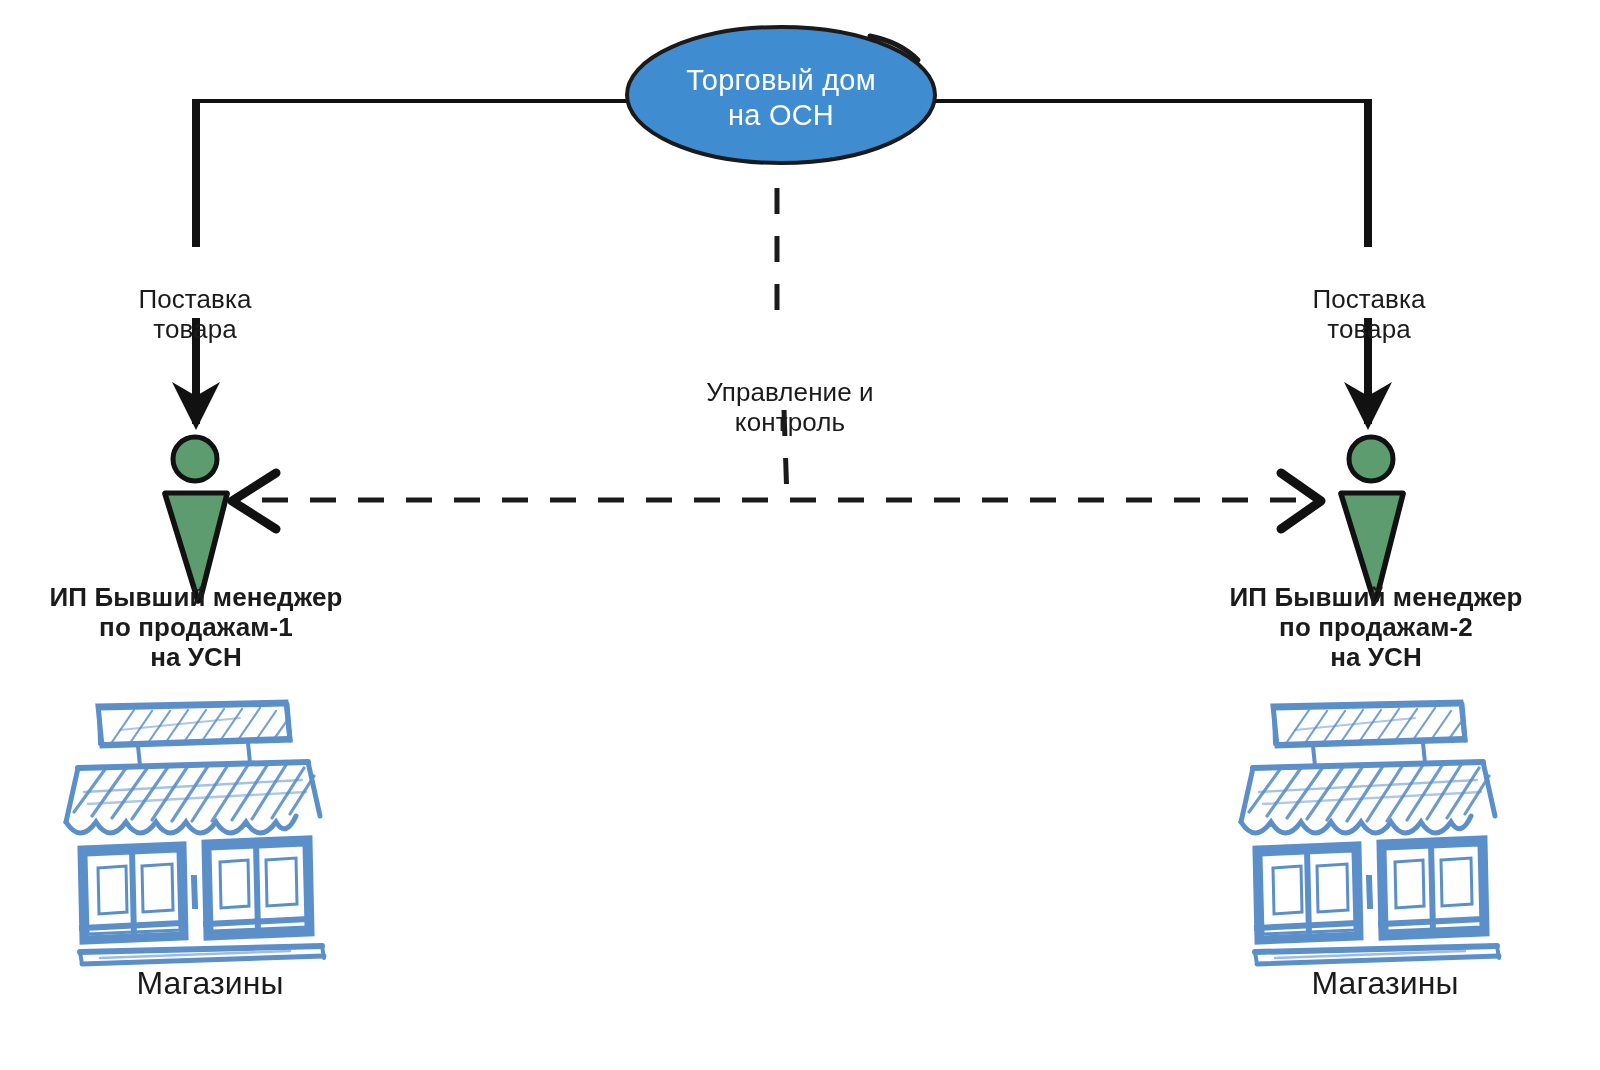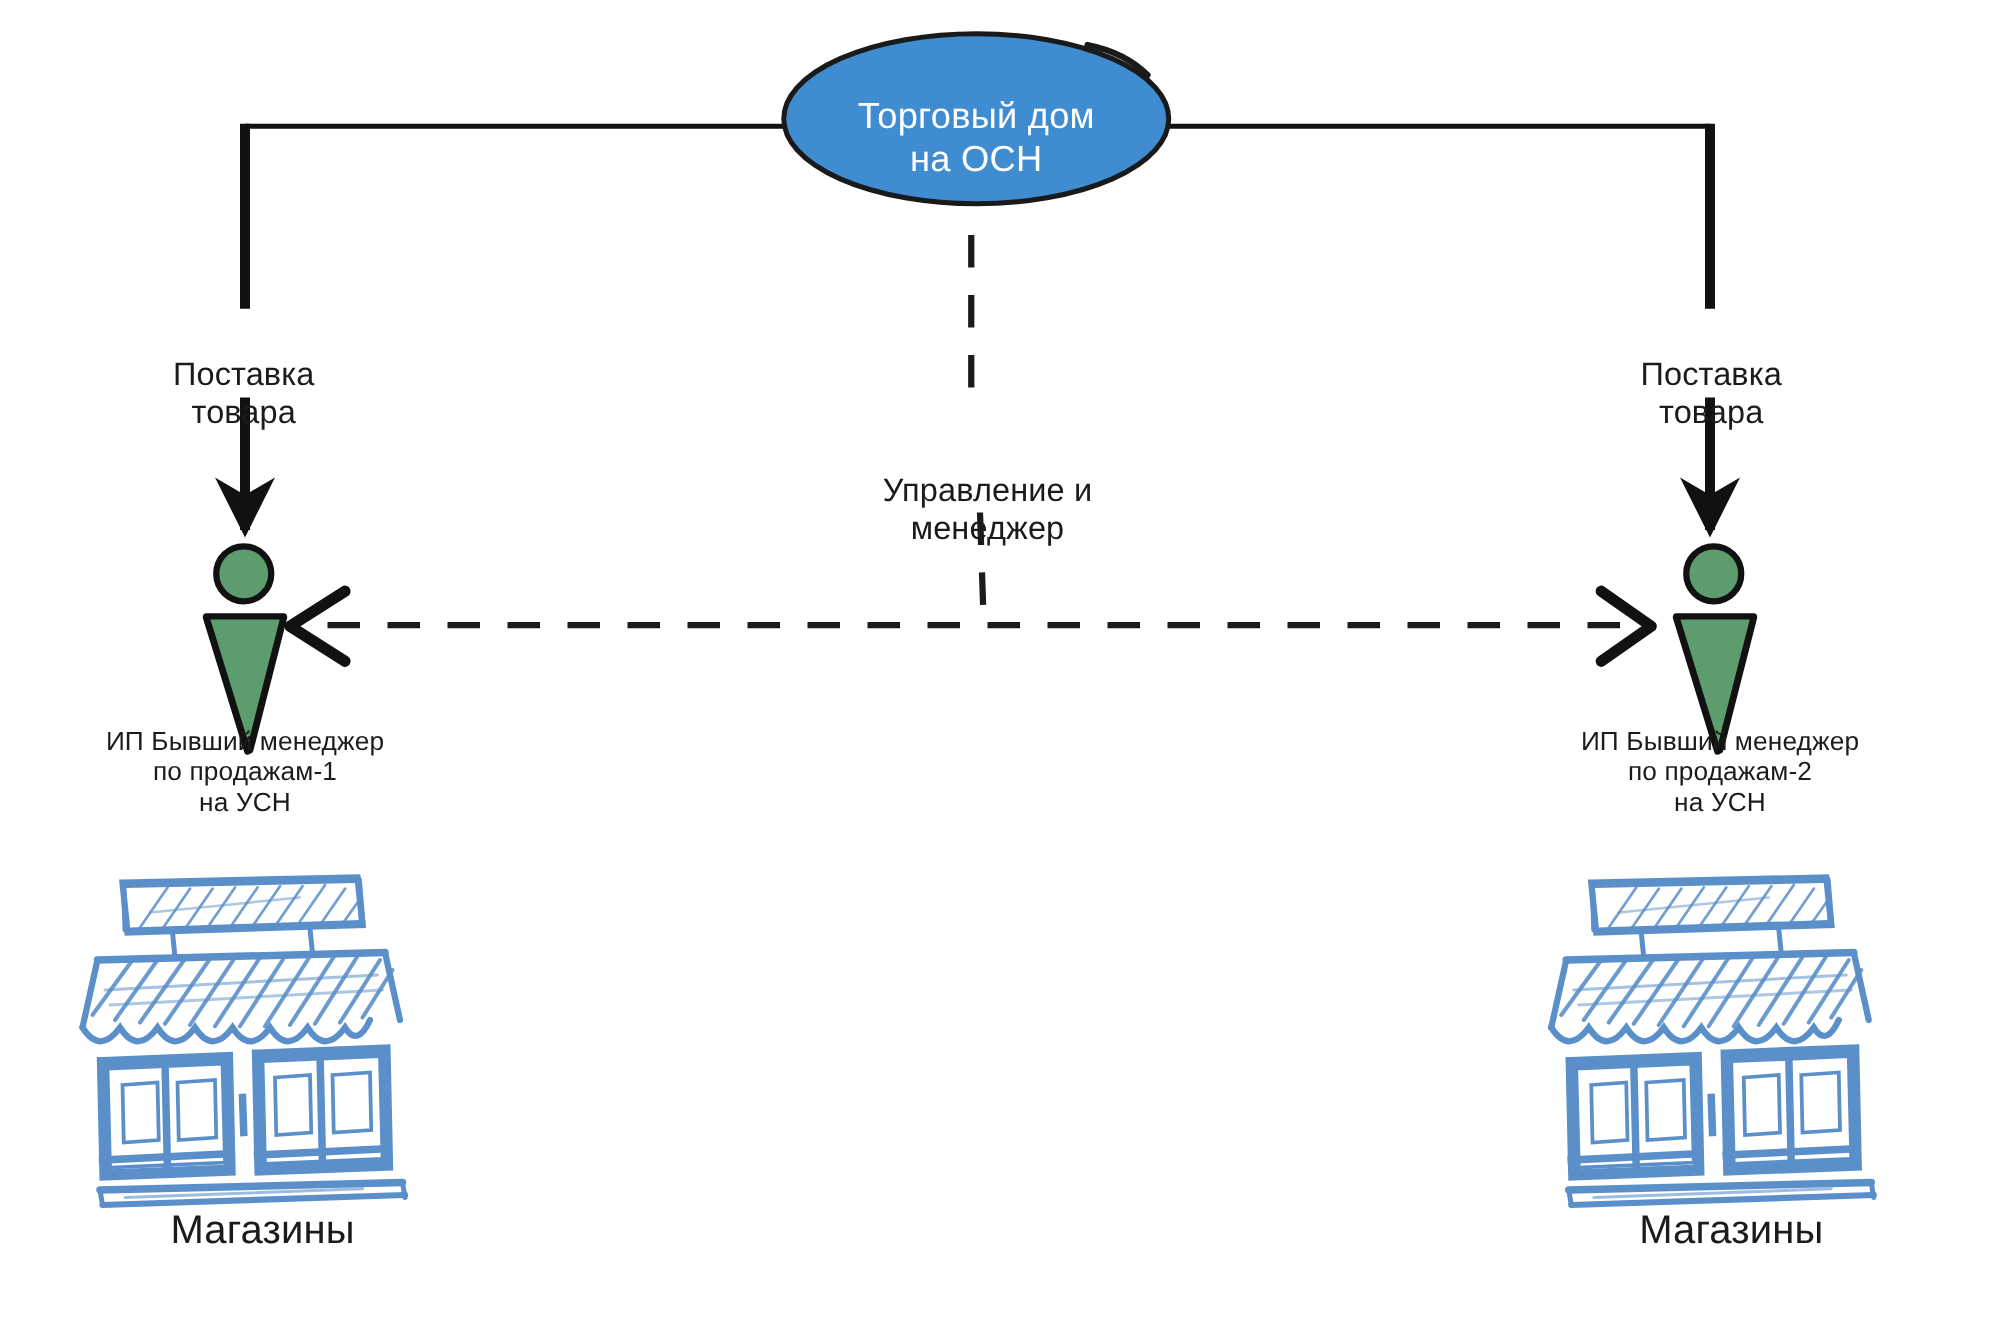--- a/index.html
+++ b/index.html
@@ -44,22 +44,22 @@
     line-height: 1.2;
     white-space: pre-line;
     letter-spacing: 0.2px;
   }
   .edge-label {
     font-size: 26px;
     letter-spacing: 0.1px;
     margin-top: 38px;
   }
   .actor-label {
-    font-size: 21px;
-    font-weight: normal;
+    font-size: 26px;
+    font-weight: bold;
     letter-spacing: 0.1px;
   }
   .shop-label {
     font-size: 32px;
     letter-spacing: 0.1px;
   }
 </style>
 </head>
 <body>
 
@@ -180,31 +180,31 @@
     </g>
 
     <g>
       <use href="#storefront" x="90" y="700"></use>
     </g>
     <g>
       <use href="#storefront" x="1265" y="700"></use>
     </g>
   </svg>
 
-  <div class="node-title" style="left:601px; top:76px; width:360px;">Торговый дом
+  <div class="node-title" style="left:601px; top:63px; width:360px;">Торговый дом
 на ОСН</div>
 
   <div class="txt edge-label" style="left:60px; top:246px; width:270px;">Поставка
 товара</div>
 
   <div class="txt edge-label" style="left:1234px; top:246px; width:270px;">Поставка
 товара</div>
 
   <div class="txt edge-label" style="left:650px; top:339px; width:280px;">Управление и
-менеджер</div>
+контроль</div>
 
   <div class="txt actor-label" style="left:16px; top:582px; width:360px;">ИП Бывший менеджер
 по продажам-1
 на УСН</div>
 
   <div class="txt actor-label" style="left:1196px; top:582px; width:360px;">ИП Бывший менеджер
 по продажам-2
 на УСН</div>
 
   <div class="txt shop-label" style="left:80px; top:965px; width:260px;">Магазины</div>

